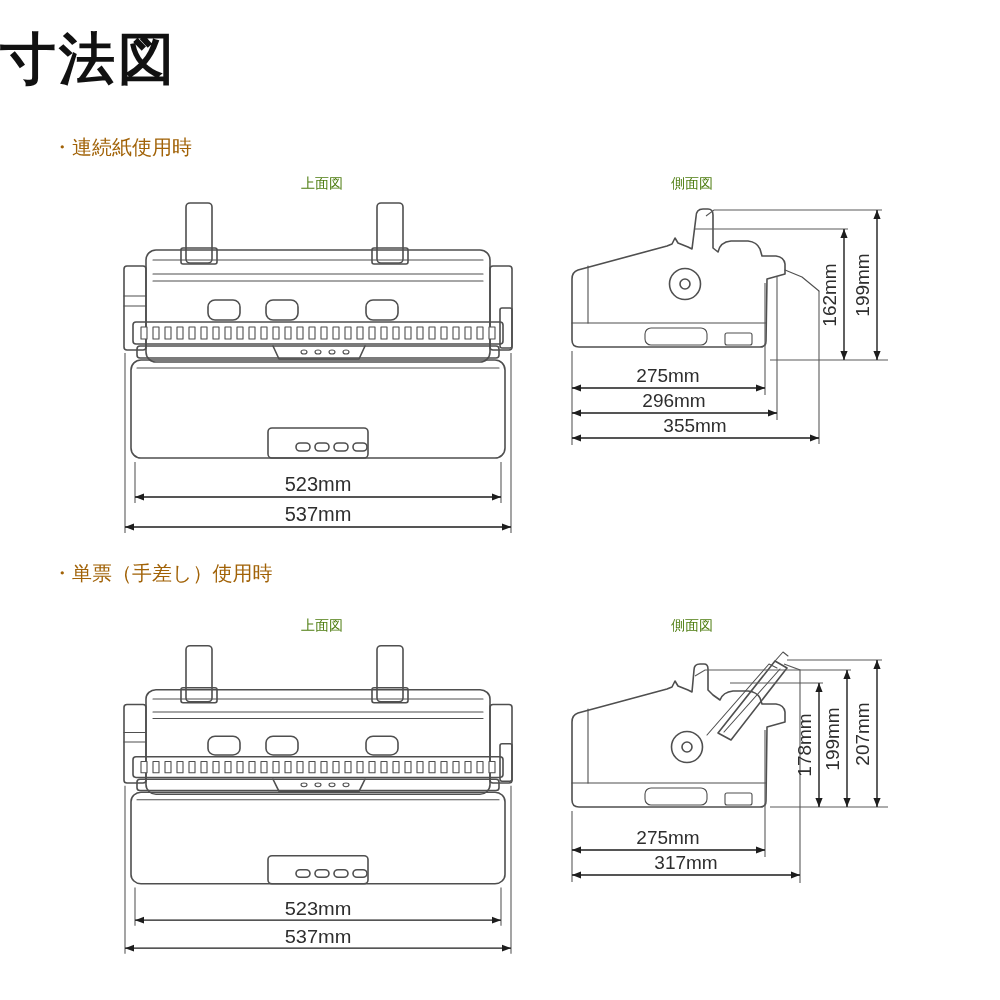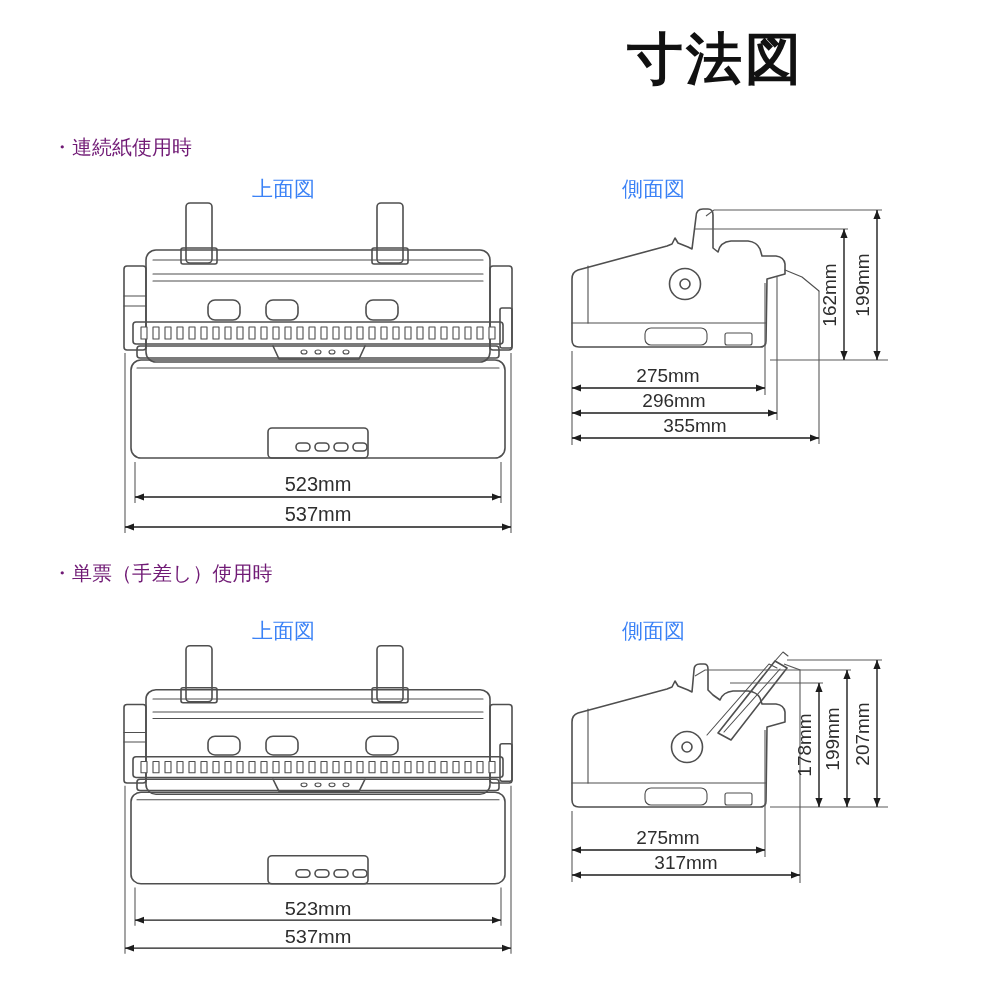--- a/index.html
+++ b/index.html
@@ -2,25 +2,25 @@
 <html><head>
 <meta charset="utf-8">
 <style>
   html,body{margin:0;padding:0;}
   body{
     width:1000px;height:1000px;background:#ffffff;position:relative;overflow:hidden;
     font-family:"Liberation Sans","DejaVu Sans",sans-serif;color:#1a1a1a;
   }
   .abs{position:absolute;}
   .page-title{
-    top:22px;left:0;width:804px;text-align:right;
+    top:22px;left:0;width:804px;text-align:left;
     font-size:56px;font-weight:bold;letter-spacing:3px;color:#111;
   }
-  .section-label{left:52px;font-size:20px;color:#701a75;}
-  .view-label{width:140px;text-align:left;font-size:21px;color:#3b82f6;}
+  .section-label{left:52px;font-size:20px;color:#a16207;}
+  .view-label{width:140px;text-align:center;font-size:14px;color:#4d7c0f;}
   svg{position:absolute;overflow:visible;}
   
   .draw *{fill:none;stroke:#4f4f4f;stroke-width:1.6;stroke-linejoin:round;stroke-linecap:round;}
   .draw .thin{stroke-width:1.1;}
   .teeth{fill:#ffffff;stroke:#4f4f4f;stroke-width:1.1;}
   
   .ext{stroke:#5a5a5a;stroke-width:1.1;fill:none;}
   .dim{stroke:#1d1d1d;stroke-width:1.4;}
   text{font-family:"Liberation Sans","DejaVu Sans",sans-serif;fill:#2e2e2e;}
   .dimtext{font-size:20px;text-anchor:middle;}

